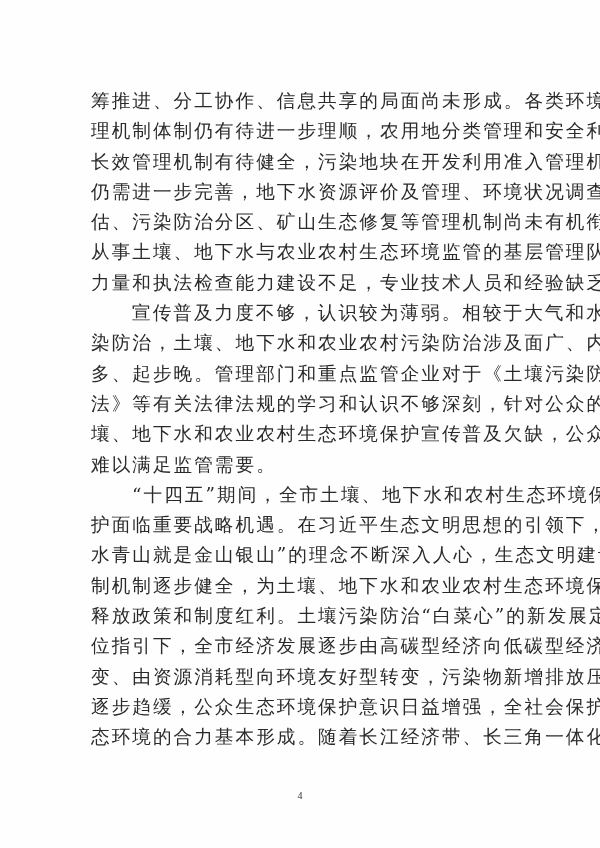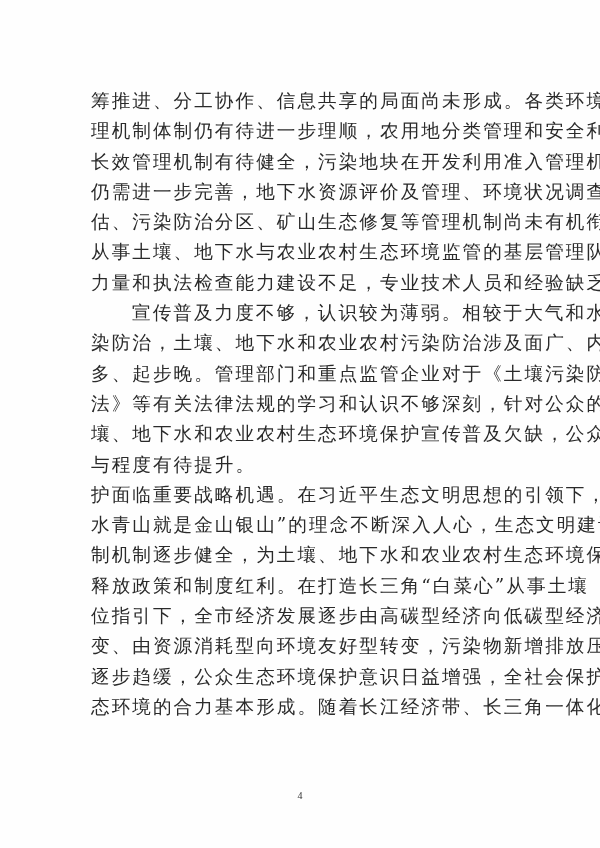--- a/index.html
+++ b/index.html
@@ -58,27 +58,28 @@
     <div class="line">仍需进一步完善，地下水资源评价及管理、环境状况调查评</div>
     <div class="line">估、污染防治分区、矿山生态修复等管理机制尚未有机衔接。</div>
     <div class="line">从事土壤、地下水与农业农村生态环境监管的基层管理队伍</div>
     <div class="line">力量和执法检查能力建设不足，专业技术人员和经验缺乏，</div>
 
     <div class="line indent">宣传普及力度不够，认识较为薄弱。相较于大气和水污</div>
     <div class="line">染防治，土壤、地下水和农业农村污染防治涉及面广、内容</div>
     <div class="line">多、起步晚。管理部门和重点监管企业对于《土壤污染防治</div>
     <div class="line">法》等有关法律法规的学习和认识不够深刻，针对公众的土</div>
     <div class="line">壤、地下水和农业农村生态环境保护宣传普及欠缺，公众参</div>
-    <div class="line">与程度有待提升。</div>
+    <div class="line">难以满足监管需要。</div>
 
 
+    <div class="line indent">“十四五”期间，全市土壤、地下水和农村生态环境保</div>
     <div class="line">护面临重要战略机遇。在习近平生态文明思想的引领下，“绿</div>
     <div class="line">水青山就是金山银山”的理念不断深入人心，生态文明建设体</div>
     <div class="line">制机制逐步健全，为土壤、地下水和农业农村生态环境保护</div>
-    <div class="line">释放政策和制度红利。在打造长三角“白菜心”从事土壤</div>
+    <div class="line">释放政策和制度红利。土壤污染防治“白菜心”的新发展定</div>
     <div class="line">位指引下，全市经济发展逐步由高碳型经济向低碳型经济转</div>
     <div class="line">变、由资源消耗型向环境友好型转变，污染物新增排放压力</div>
     <div class="line">逐步趋缓，公众生态环境保护意识日益增强，全社会保护生</div>
     <div class="line">态环境的合力基本形成。随着长江经济带、长三角一体化、</div>
   </div>
 
   <div class="page-number">4</div>
 </div>
 
 </body></html>

